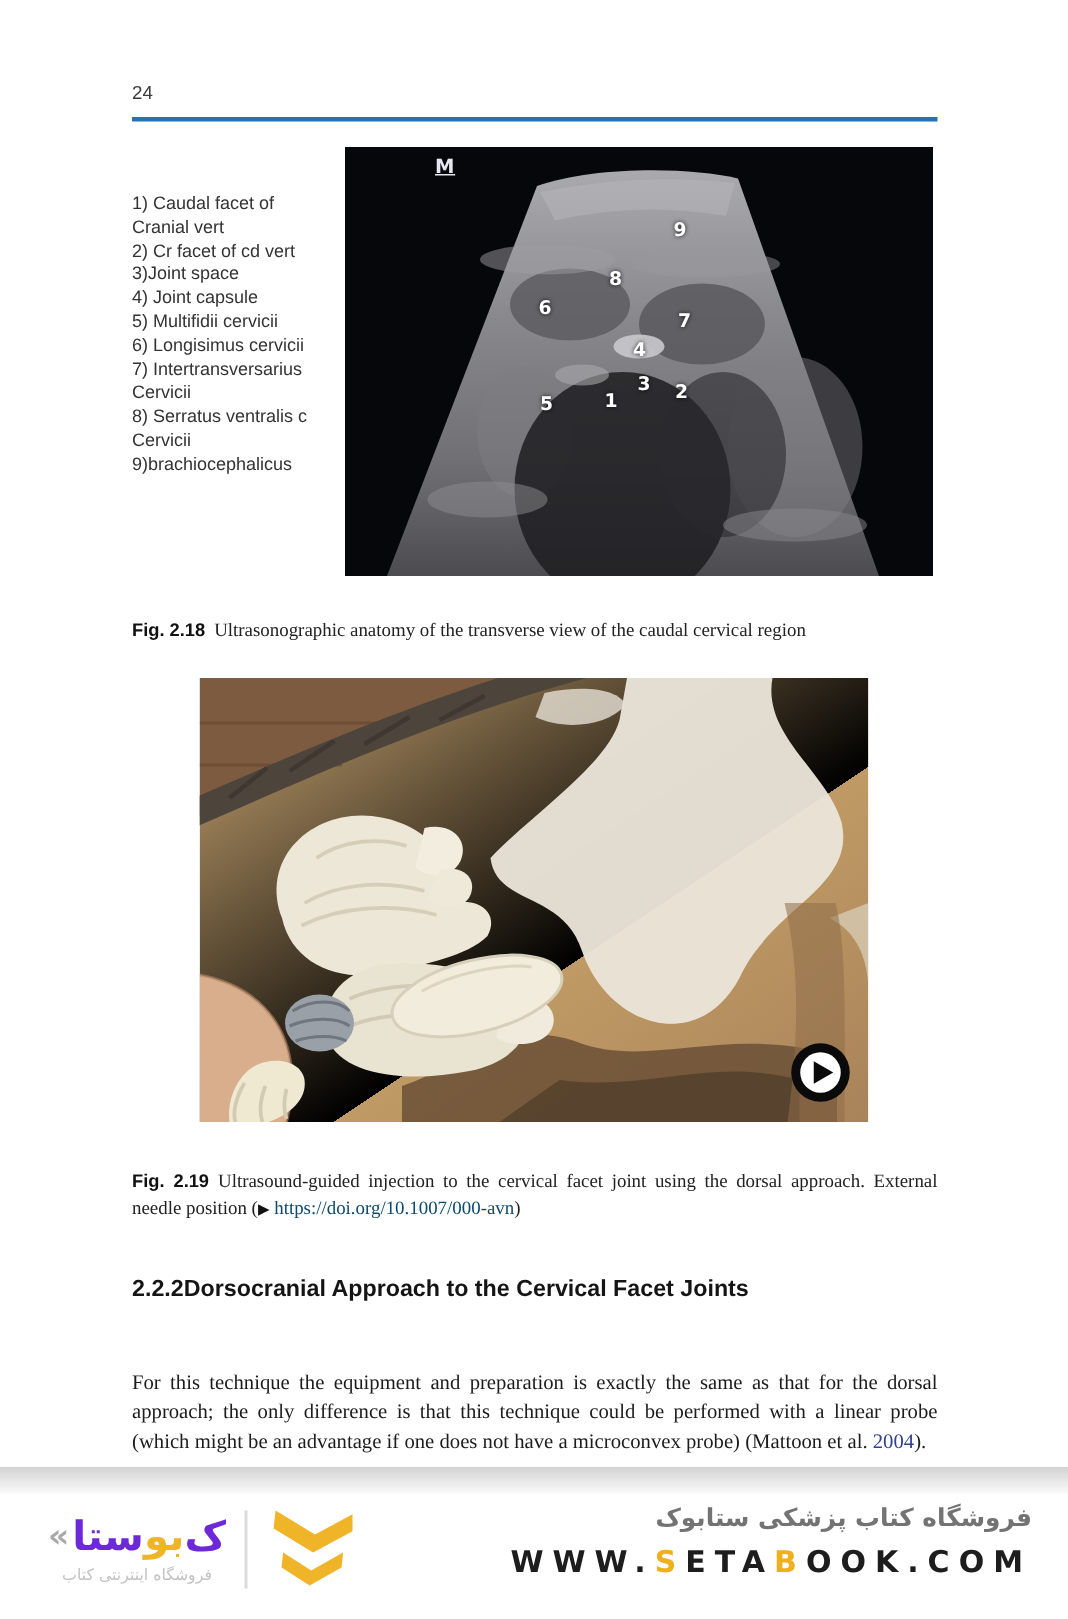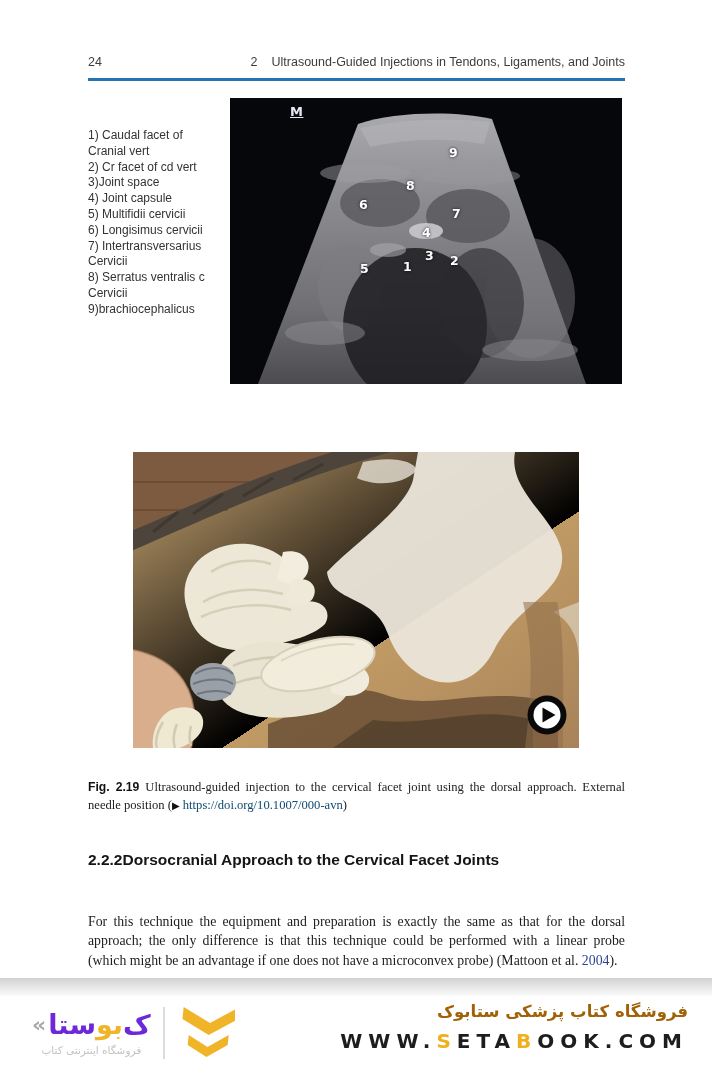--- a/index.html
+++ b/index.html
@@ -52,35 +52,32 @@
   .logo-group{position:absolute;left:32px;top:8px;display:flex;align-items:center;direction:ltr;}
   .logo-textcol{display:flex;flex-direction:column;align-items:center;margin-right:12px;}
   .logo-word{display:flex;direction:ltr;align-items:flex-end;
              font-family:"DejaVu Sans", sans-serif;font-weight:bold;font-size:27px;line-height:30px;}
   .logo-word .guill{color:#a9a9ab;font-size:22px;margin-right:2px;}
   .logo-word .g{color:#6d28d9;}
   .logo-word .y{color:#f0b429;}
   .logo-sub{font-family:"DejaVu Sans", sans-serif;font-size:10.5px;color:#c2c2c2;margin-top:4px;}
   .logo-div{width:2px;height:52px;background:#dcdcdc;margin:0 12px 0 0;}
   .foot-right{position:absolute;right:24px;top:6px;text-align:right;}
-  .store-fa{font-family:"DejaVu Sans", sans-serif;font-size:16.5px;font-weight:bold;color:#a16207;
+  .store-fa{font-family:"DejaVu Sans", sans-serif;font-size:16.5px;font-weight:bold;color:#737373;
             direction:rtl;}
   .website{margin-top:8px;font-family:"DejaVu Sans", sans-serif;font-weight:bold;font-size:20px;
            letter-spacing:6px;color:#1d1d1d;white-space:nowrap;}
 </style>
 </head>
 <body>
 
 <div class="page">
 
   <div class="hdr">
     <span class="pageno">24</span>
-    <span class="chap">
-      <span class="chapno">2</span><span>Ultrasound-Guided Injections in Tendons, Ligaments, and Joints</span>
-    </span>
   </div>
   <div class="hdr-rule"></div>
 
   <div class="anatomy" id="anatomy-list">
       <div>1)   Caudal facet of</div>
       <div>Cranial vert</div>
       <div>2) Cr facet of cd vert</div>
       <div>3)Joint space</div>
       <div>4) Joint capsule</div>
       <div>5) Multifidii cervicii</div>
@@ -125,20 +122,21 @@
         <span class="us-num" style="left: 129px; top: 99px;">6</span>
         <span class="us-num" style="left: 222px; top: 108px;">7</span>
         <span class="us-num" style="left: 192px; top: 127px;">4</span>
         <span class="us-num" style="left: 195px; top: 150px;">3</span>
         <span class="us-num" style="left: 220px; top: 155px;">2</span>
         <span class="us-num" style="left: 173px; top: 161px;">1</span>
         <span class="us-num" style="left: 130px; top: 163px;">5</span>
       </div>
   </div>
 
+  <p class="caption cap218"><b>Fig. 2.18</b><span>Ultrasonographic anatomy of the transverse view of the caudal cervical region</span></p>
 
   <div class="photo">
     <svg width="446" height="296" viewBox="0 0 446 296">
       <defs>
         <linearGradient id="bodyG" x1="0" y1="0" x2="1" y2="1">
           <stop offset="0" stop-color="#cda974"></stop>
           <stop offset="0.6" stop-color="#c09а64"></stop>
           <stop offset="0.6" stop-color="#c09a64"></stop>
           <stop offset="1" stop-color="#a8835a"></stop>
         </linearGradient>

